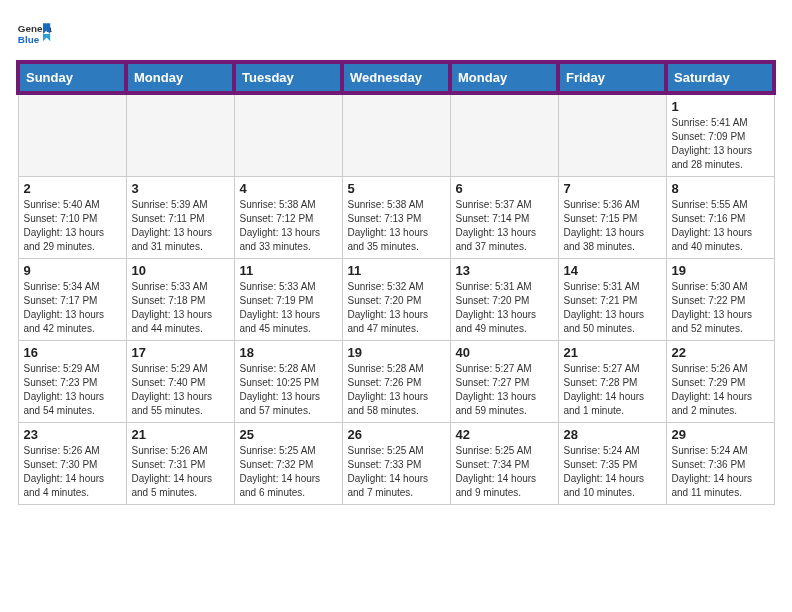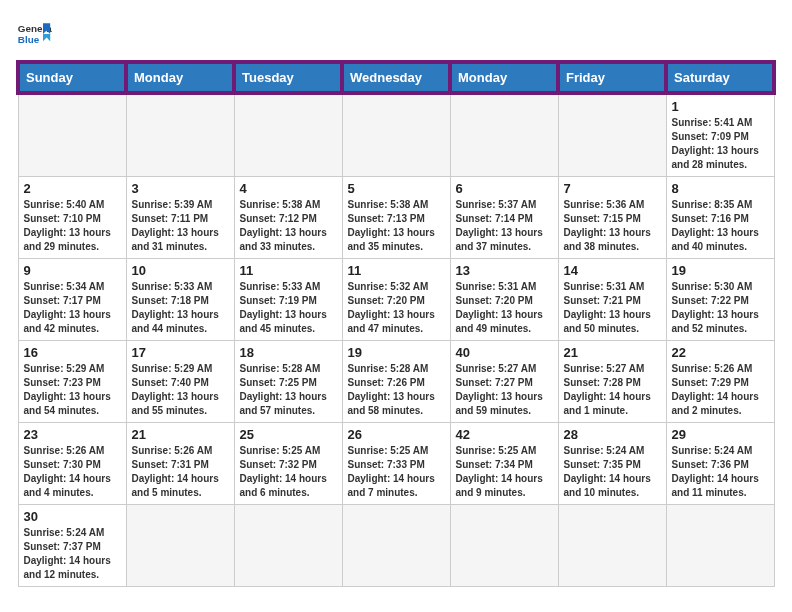--- a/index.html
+++ b/index.html
@@ -66,21 +66,20 @@
     .day-num {
       font-size: 13px;
       font-weight: bold;
       display: block;
       margin-bottom: 2px;
     }
     .cell-info {
       font-size: 10px;
       line-height: 1.4;
       color: #333;
-      font-weight: bold;
     }
     .last-row td {
       height: 60px;
     }
   </style>
 </head>
 <body>
 
 <div class="header-section">
   <div class="logo">
@@ -163,21 +162,21 @@
         </td>
         <td>
           <span class="day-num">7</span>
           <div class="cell-info">Sunrise: 5:36 AM
 Sunset: 7:15 PM
 Daylight: 13 hours
 and 38 minutes.</div>
         </td>
         <td>
           <span class="day-num">8</span>
-          <div class="cell-info">Sunrise: 8:35 AM
+          <div class="cell-info">Sunrise: 5:55 AM
 Sunset: 7:16 PM
 Daylight: 13 hours
 and 40 minutes.</div>
         </td>
       </tr>
       <tr>
         <td>
           <span class="day-num">9</span>
           <div class="cell-info">Sunrise: 5:34 AM
 Sunset: 7:17 PM
@@ -238,21 +237,21 @@
         <td>
           <span class="day-num">17</span>
           <div class="cell-info">Sunrise: 5:29 AM
 Sunset: 7:40 PM
 Daylight: 13 hours
 and 55 minutes.</div>
         </td>
         <td>
           <span class="day-num">18</span>
           <div class="cell-info">Sunrise: 5:28 AM
-Sunset: 7:25 PM
+Sunset: 10:25 PM
 Daylight: 13 hours
 and 57 minutes.</div>
         </td>
         <td>
           <span class="day-num">19</span>
           <div class="cell-info">Sunrise: 5:28 AM
 Sunset: 7:26 PM
 Daylight: 13 hours
 and 58 minutes.</div>
         </td>
@@ -321,30 +320,15 @@
 Daylight: 14 hours
 and 10 minutes.</div>
         </td>
         <td>
           <span class="day-num">29</span>
           <div class="cell-info">Sunrise: 5:24 AM
 Sunset: 7:36 PM
 Daylight: 14 hours
 and 11 minutes.</div>
         </td>
-      </tr>
-      <tr class="last-row">
-        <td>
-          <span class="day-num">30</span>
-          <div class="cell-info">Sunrise: 5:24 AM
-Sunset: 7:37 PM
-Daylight: 14 hours
-and 12 minutes.</div>
-        </td>
-        <td class="empty-cell"></td>
-        <td class="empty-cell"></td>
-        <td class="empty-cell"></td>
-        <td class="empty-cell"></td>
-        <td class="empty-cell"></td>
-        <td class="empty-cell"></td>
       </tr>
     </tbody>
 </table>
 
 </body></html>

